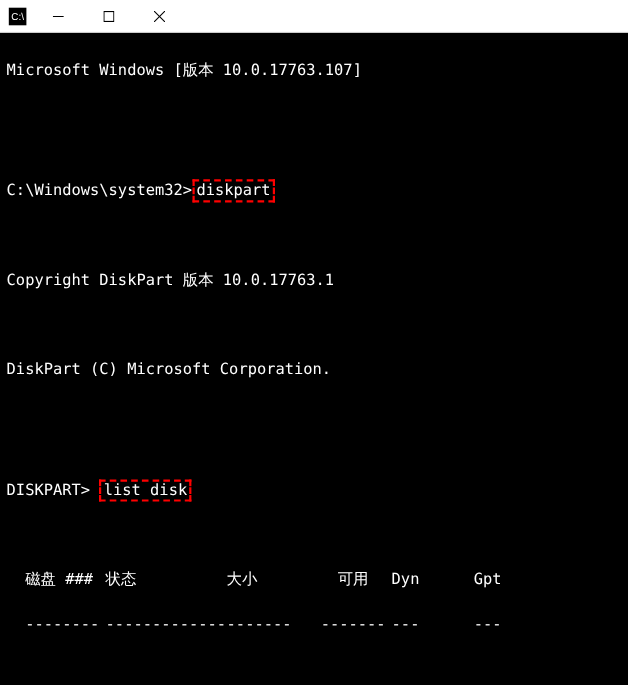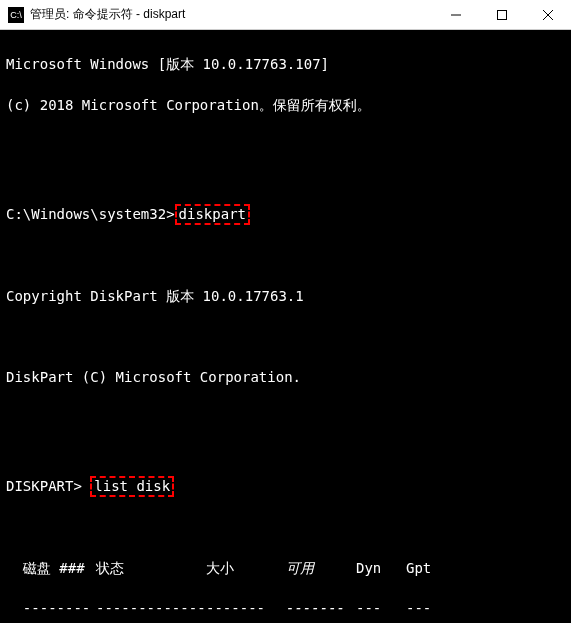--- a/index.html
+++ b/index.html
@@ -61,30 +61,29 @@
   border: 2px dashed #ff0000;
   padding: 0 2px;
   display: inline-block;
   line-height: 1.2;
   margin-top: 28px;
 }
 .row { display: flex; }
 .c1 { width: 90px; }
 .c2 { width: 110px; }
 .c3 { width: 80px; }
-.c4 { width: 70px; text-align: left; font-style: italic; }
+.c4 { width: 70px; text-align: center; }
 .c5 { width: 50px; text-align: left; }
-.c6 { width: 50px; text-align: left; }
+.c6 { width: 50px; text-align: right; }
 </style>
 </head>
 <body>
 
 <div class="titlebar">
   <div class="icon">C:\</div>
-  <div class="title">管理员: 命令提示符 - diskpart</div>
   <div class="winbtns">
     <div class="winbtn">
       <svg viewBox="0 0 10 10">
           <line x1="0" y1="5" x2="10" y2="5" stroke="#000" stroke-width="1"></line>
         </svg>
     </div>
     <div class="winbtn">
       <svg viewBox="0 0 10 10">
           <rect x="0.5" y="0.5" width="9" height="9" fill="none" stroke="#000" stroke-width="1"></rect>
         </svg>
@@ -93,21 +92,20 @@
       <svg viewBox="0 0 10 10">
           <line x1="0" y1="0" x2="10" y2="10" stroke="#000" stroke-width="1"></line>
           <line x1="10" y1="0" x2="0" y2="10" stroke="#000" stroke-width="1"></line>
         </svg>
     </div>
   </div>
 </div>
 
 <div class="terminal">
 <span class="line">Microsoft Windows [版本 10.0.17763.107]</span>
-<span class="line">(c) 2018 Microsoft Corporation。保留所有权利。</span>
 <span class="line"> </span>
 <span class="line"><span>C:\Windows\system32&gt;</span><span class="hl">diskpart</span></span>
 <span class="line"> </span>
 <span class="line">Copyright DiskPart 版本 10.0.17763.1</span>
 <span class="line"> </span>
 <span class="line">DiskPart (C) Microsoft Corporation.</span>
 <span class="line"> </span>
 <span class="line"><span>DISKPART&gt;</span> <span class="hl">list disk</span></span>
 <span class="line"> </span>
 <div class="row">

